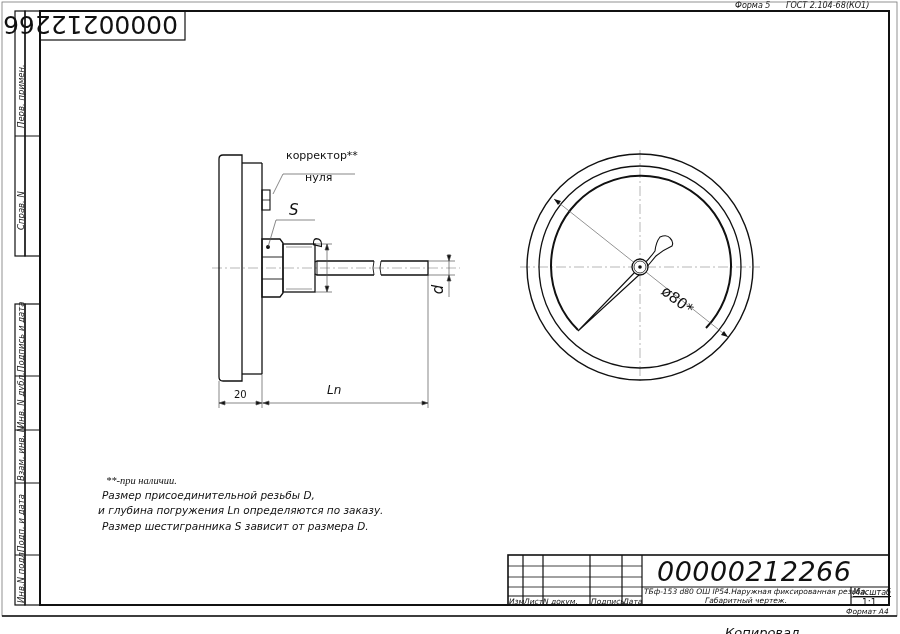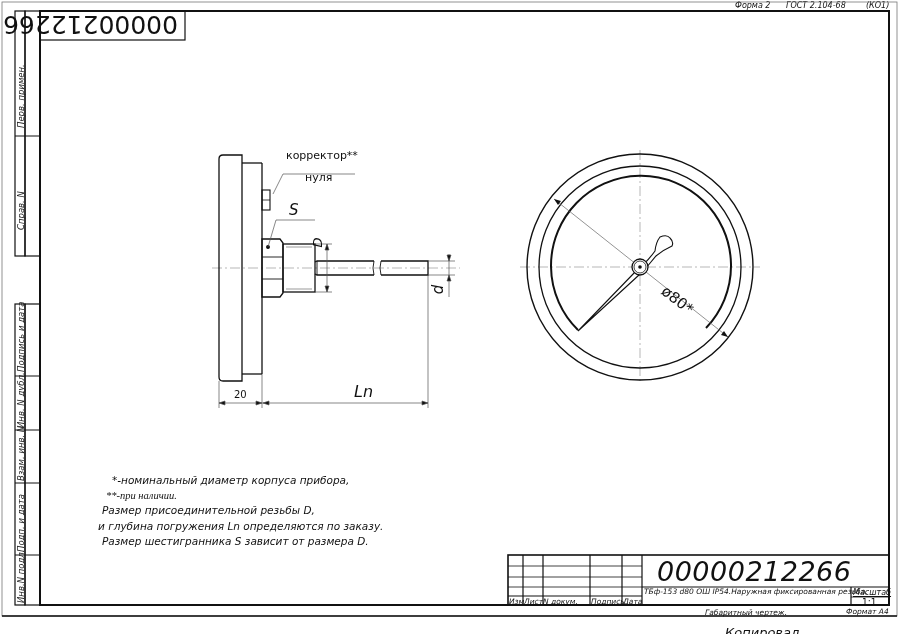--- a/index.html
+++ b/index.html
@@ -7,23 +7,23 @@
   .abs{position:absolute;}
   svg{position:absolute;left:0;top:0;}
   .txt{position:absolute;white-space:nowrap;font-family:"DejaVu Sans",sans-serif;font-style:italic;color:#111;line-height:1;}
   .upright{font-style:normal;}
   .vert{position:absolute;transform-origin:0 0;transform:rotate(-90deg);white-space:nowrap;font-style:italic;font-size:8.5px;color:#222;}
   .cell-lbl{position:absolute;font-size:7.5px;font-style:italic;text-decoration:underline;white-space:nowrap;}
 </style>
 </head>
 <body>
 
-<div class="txt" style="left:735px;top:2px;font-size:8px;">Форма 2</div>
+<div class="txt" style="left:735px;top:2px;font-size:8px;">Форма 5</div>
 <div class="txt" style="left:786px;top:2px;font-size:8px;">ГОСТ 2.104-68</div>
-<div class="txt" style="left:866px;top:2px;font-size:8px;">(КО1)</div>
+<div class="txt" style="left:846px;top:2px;font-size:8px;">(КО1)</div>
 
 <svg width="900" height="634" viewBox="0 0 900 634">
 
   <rect x="2" y="2" width="895" height="614" fill="none" stroke="#777" stroke-width="0.8"></rect>
 
   <rect x="40" y="11" width="849" height="594" fill="none" stroke="#111" stroke-width="2"></rect>
 
   <line x1="2" y1="616" x2="897" y2="616" stroke="#111" stroke-width="1.5"></line>
 
   <g stroke="#111" fill="none">
@@ -145,37 +145,36 @@
 <div class="vert" style="left:16px;top:481px;">Взам. инв. N</div>
 <div class="vert" style="left:16px;top:552px;">Подп. и дата</div>
 <div class="vert" style="left:16px;top:603px;">Инв.N подл.</div>
 
 <div class="txt upright" style="left:286px;top:150px;font-size:11px;">корректор**</div>
 <div class="txt upright" style="left:305px;top:172px;font-size:11px;">нуля</div>
 <div class="txt" style="left:289px;top:203px;font-size:15px;">S</div>
 <div class="txt" style="left:312px;top:236px;font-size:13px;transform:rotate(-90deg);">D</div>
 <div class="txt" style="left:434px;top:282px;font-size:15px;transform:rotate(-90deg);">d</div>
 <div class="txt upright" style="left:234px;top:390px;font-size:10px;">20</div>
-<div class="txt" style="left:327px;top:384px;font-size:16px;margin-left:27px;">Ln</div>
+<div class="txt" style="left:327px;top:384px;font-size:12px;">Ln</div>
 
 <div class="txt upright" style="left:663px;top:282px;font-size:15px;transform:rotate(38deg);transform-origin:0 50%;">ø80*</div>
 
 <div class="abs" style="left:98px;top:473px;font-size:10.5px;font-style:italic;line-height:15.2px;">
-  <div style="padding-left:14px;">*-номинальный диаметр корпуса прибора,</div>
   <div style="padding-left:8px;font-family:Liberation Serif, serif;">**-при наличии.</div>
   <div style="padding-left:4px;">Размер присоединительной резьбы D,</div>
   <div>и глубина погружения Ln определяются по заказу.</div>
   <div style="padding-left:4px;">Размер шестигранника S зависит от размера D.</div>
 </div>
 
 <div class="cell-lbl" style="left:509px;top:597px;">Изм</div>
 <div class="cell-lbl" style="left:524px;top:597px;">Лист</div>
 <div class="cell-lbl" style="left:543px;top:597px;">N докум.</div>
 <div class="cell-lbl" style="left:591px;top:597px;">Подпись</div>
 <div class="cell-lbl" style="left:623px;top:597px;">Дата</div>
 
 <div class="txt" style="left:657px;top:558px;font-size:27px;letter-spacing:0.5px;">00000212266</div>
 <div class="txt" style="left:644px;top:588px;font-size:7.5px;">ТБф-153 d80 ОШ IP54.Наружная фиксированная резьба.</div>
-<div class="txt" style="left:705px;top:597px;font-size:7.5px;margin-top:12px;">Габаритный чертеж.</div>
+<div class="txt" style="left:705px;top:597px;font-size:7.5px;">Габаритный чертеж.</div>
 <div class="cell-lbl" style="left:853px;top:588px;font-size:8px;">Масштаб</div>
 <div class="txt upright" style="left:862px;top:598px;font-size:9px;">1:1</div>
 <div class="txt" style="left:713px;top:626px;font-size:13px;padding-left:12px;">Копировал</div>
 <div class="txt" style="left:846px;top:608px;font-size:7.5px;">Формат А4</div>
 
 </body></html>

